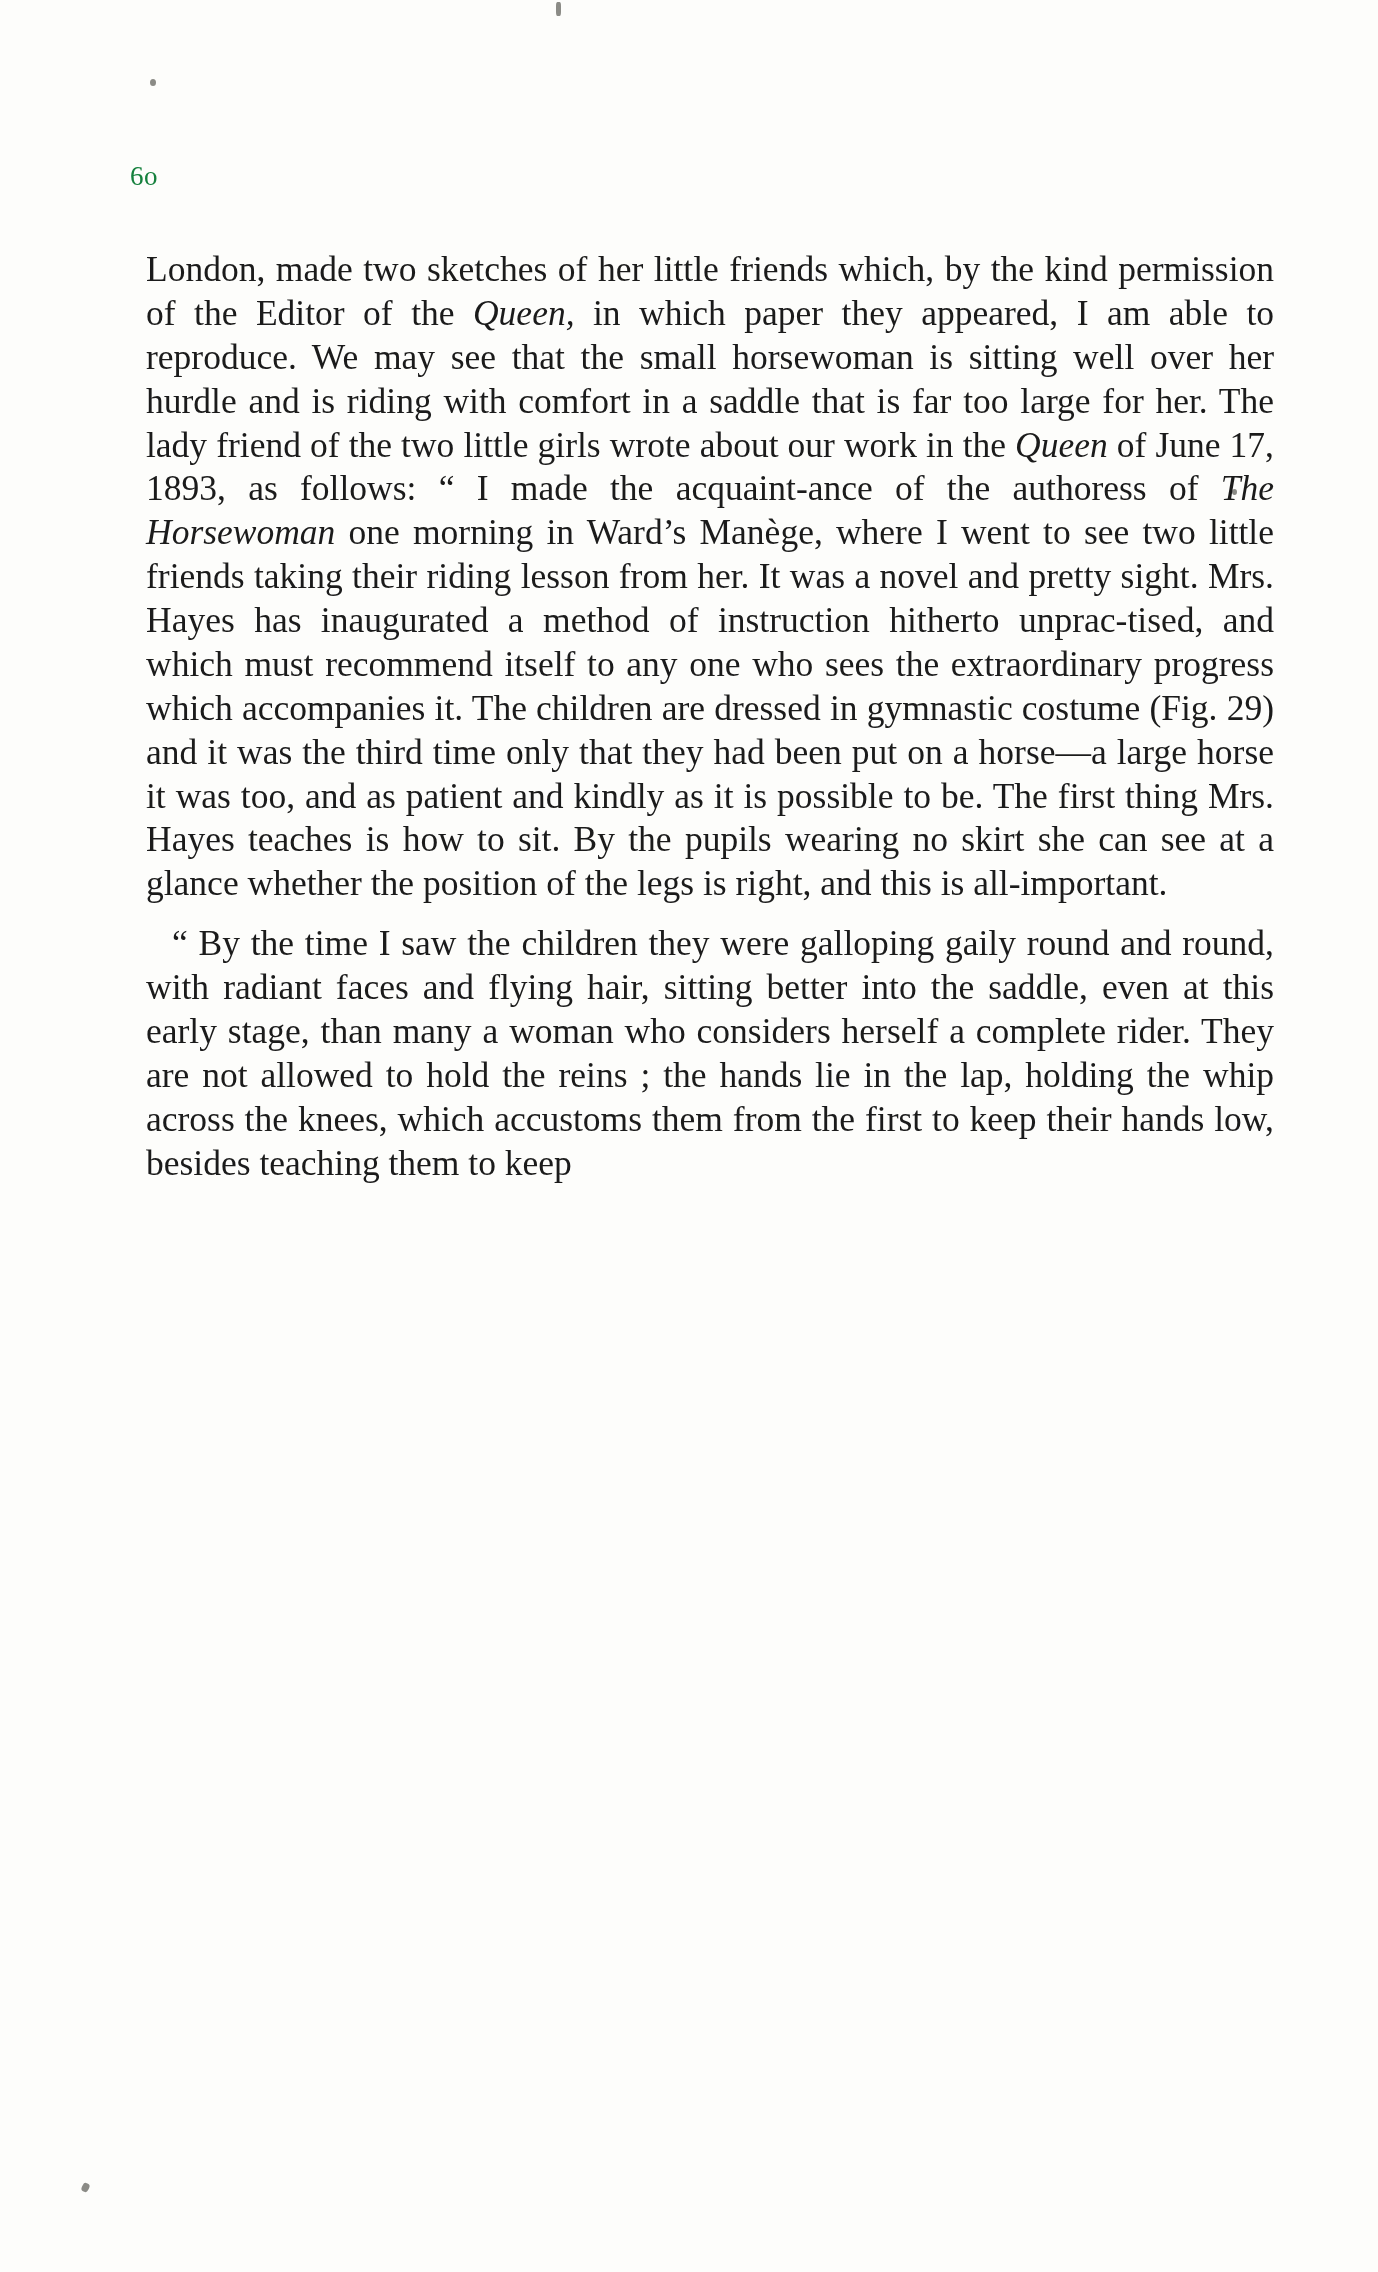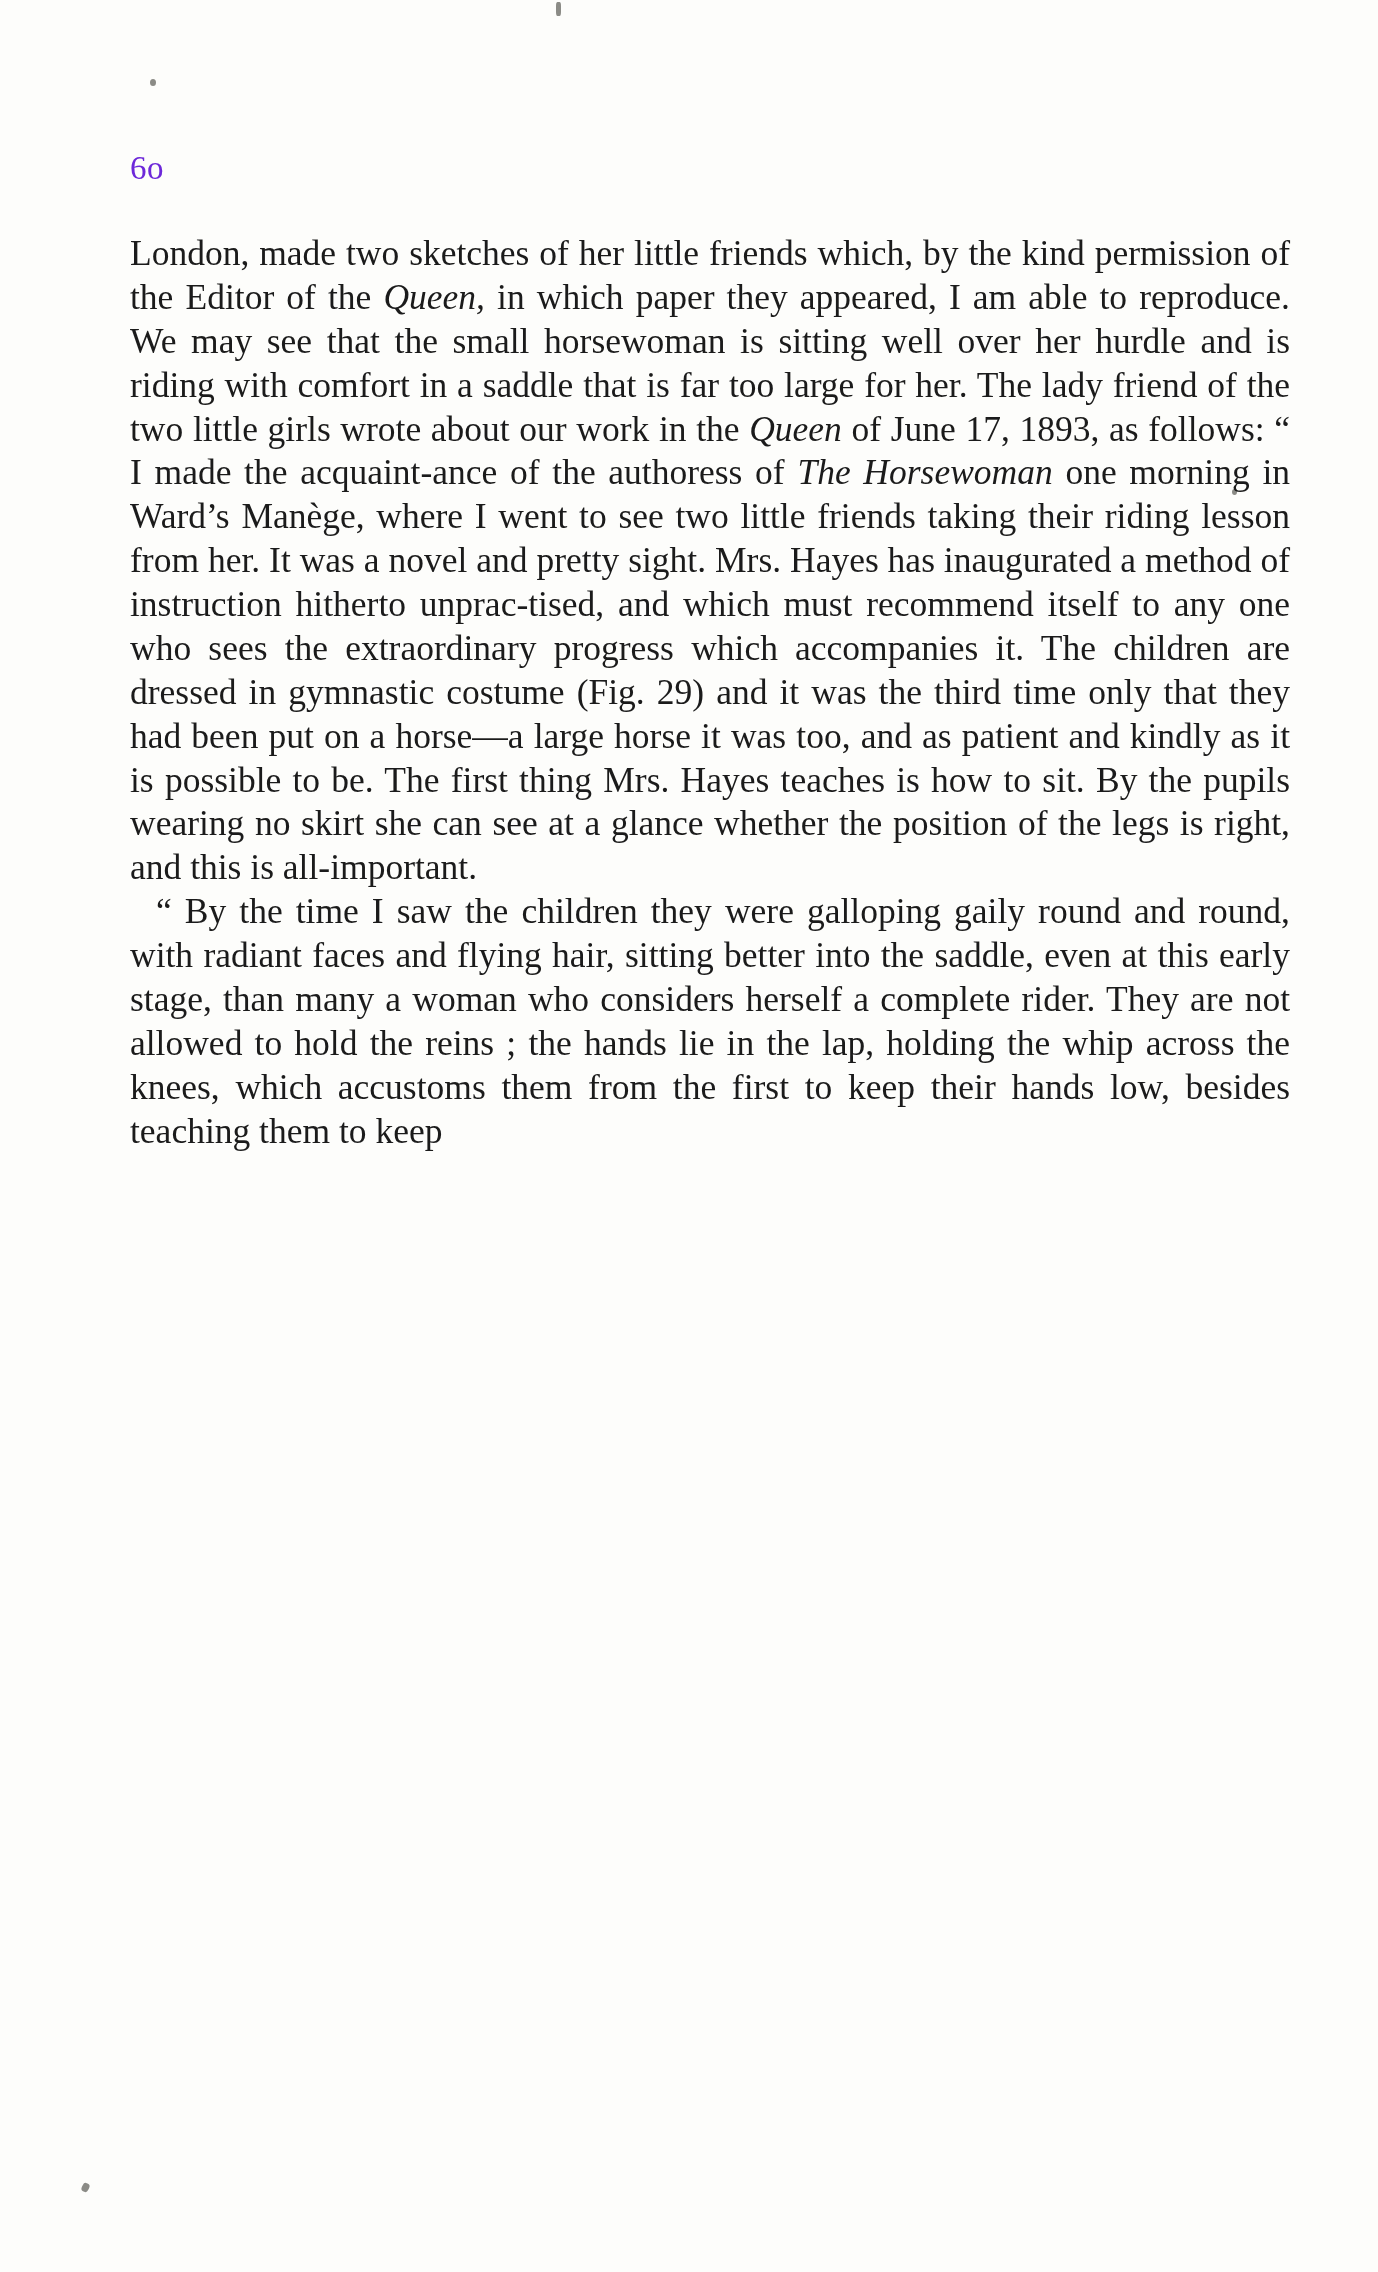--- a/index.html
+++ b/index.html
@@ -25,43 +25,43 @@
   .header {
     position: absolute;
     left: 130px;
     top: 150px;
     width: 1160px;
     height: 48px;
   }
   .folio {
     position: absolute;
     left: 0;
-    top: 0;
-    font-size: 33px;
+    top: 11px;
+    font-size: 27px;
     letter-spacing: 0.5px;
-    color: #6d28d9;
+    color: #15803d;
   }
   .running-head {
     position: absolute;
     left: 0;
     top: 0;
     width: 1160px;
     text-align: center;
     font-size: 33px;
     letter-spacing: 2.0px;
     color: #1d1d1d;
   }
   .body-text {
     position: absolute;
     left: 130px;
     top: 232px;
     width: 1160px;
   }
   p.para {
-    margin: 0;
+    margin: 16px;
     font-size: 35.5px;
     line-height: 1.236;
     text-align: justify;
     text-justify: inter-word;
     color: #1b1b1b;
     hyphens: manual;
   }
   p.para + p.para {
     text-indent: 26px;
   }

